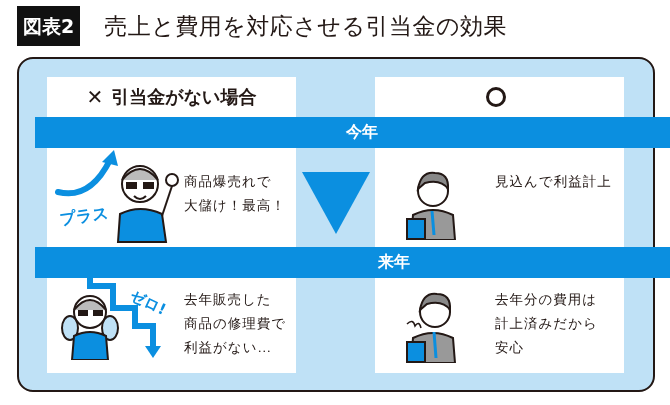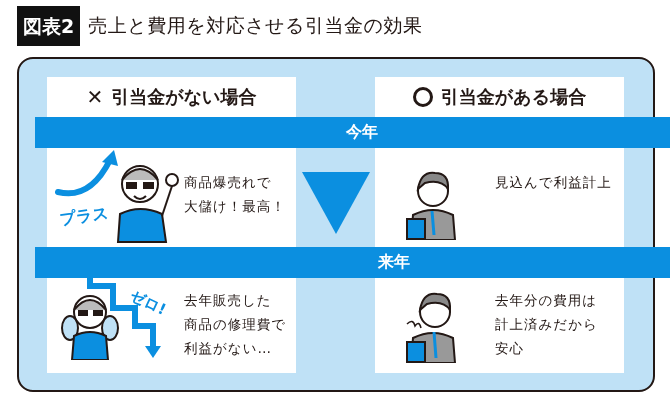--- a/index.html
+++ b/index.html
@@ -1,57 +1,56 @@
 <!DOCTYPE html>
 <html><head>
 <meta charset="utf-8">
 <style>
   html, body { margin:0; padding:0; }
   body { width:670px; height:405px; background:#ffffff; position:relative; overflow:hidden;
          font-family:"DejaVu Sans","Liberation Sans",sans-serif; color:#231815; }
   .title-row { position:absolute; left:17px; top:12px; height:28px; display:flex; align-items:center; }
   .fig-label { background:#111; color:#fff; font-weight:bold; font-size:19px; padding:7px 6px; line-height:26px; }
-  .fig-title { font-size:19px; margin-left:8px; letter-spacing:0.5px; }
+  .fig-title { font-size:23px; margin-left:24px; letter-spacing:0.5px; }
   .outer { position:absolute; left:17px; top:57px; width:638px; height:335px; background:#bfe1f6;
            border:2px solid #231815; border-radius:16px; box-sizing:border-box; }
   .panel { position:absolute; background:#fff; }
   .panel.left { left:47px; width:249px; }
   .panel.right { left:375px; width:249px; }
   .p-head { top:77px; height:40px; display:flex; align-items:center; justify-content:center;
             font-weight:bold; font-size:18px; }
   .p-row1 { top:148px; height:99px; }
   .p-row2 { top:278px; height:95px; }
   .band { position:absolute; left:35px; width:654px; background:#0b8fe0; color:#fff;
           font-weight:bold; font-size:16px; display:flex; align-items:center; justify-content:center; }
   .band1 { top:117px; height:31px; }
   .band2 { top:247px; height:31px;padding-left:32px; }
   .mid-col { position:absolute; left:296px; width:79px; top:148px; height:99px; background:#bfe1f6; }
   .tri { position:absolute; left:302px; top:172px; width:0; height:0;
          border-left:34px solid transparent; border-right:34px solid transparent; border-top:62px solid #0b8fe0; }
-  .ptext { position:absolute; font-size:13.5px; line-height:24px; letter-spacing:1px; }
+  .ptext { position:absolute; font-size:13.5px; line-height:24px; letter-spacing:1px;font-family:Liberation Serif, serif; }
   .mark { display:inline-block; margin-right:8px; }
   .illus { position:absolute; }
 </style>
 </head>
 <body>
 
 <div class="title-row">
   <span class="fig-label">図表2</span>
   <span class="fig-title">売上と費用を対応させる引当金の効果</span>
 </div>
 
 <div class="outer"></div>
 
 <div class="panel left p-head">
   <span class="mark" style="font-size:20px;">✕</span>
   <span>引当金がない場合</span>
 </div>
 <div class="panel right p-head">
   <span class="mark" style="width:14px;height:14px;border:3.5px solid #231815;border-radius:50%;"></span>
-  <span>引当金がある場合</span>
 </div>
 
 <div class="panel left p-row1"></div>
 <div class="panel right p-row1"></div>
 <div class="mid-col"></div>
 <div class="tri"></div>
 
 <div class="panel left p-row2"></div>
 <div class="panel right p-row2"></div>
 

